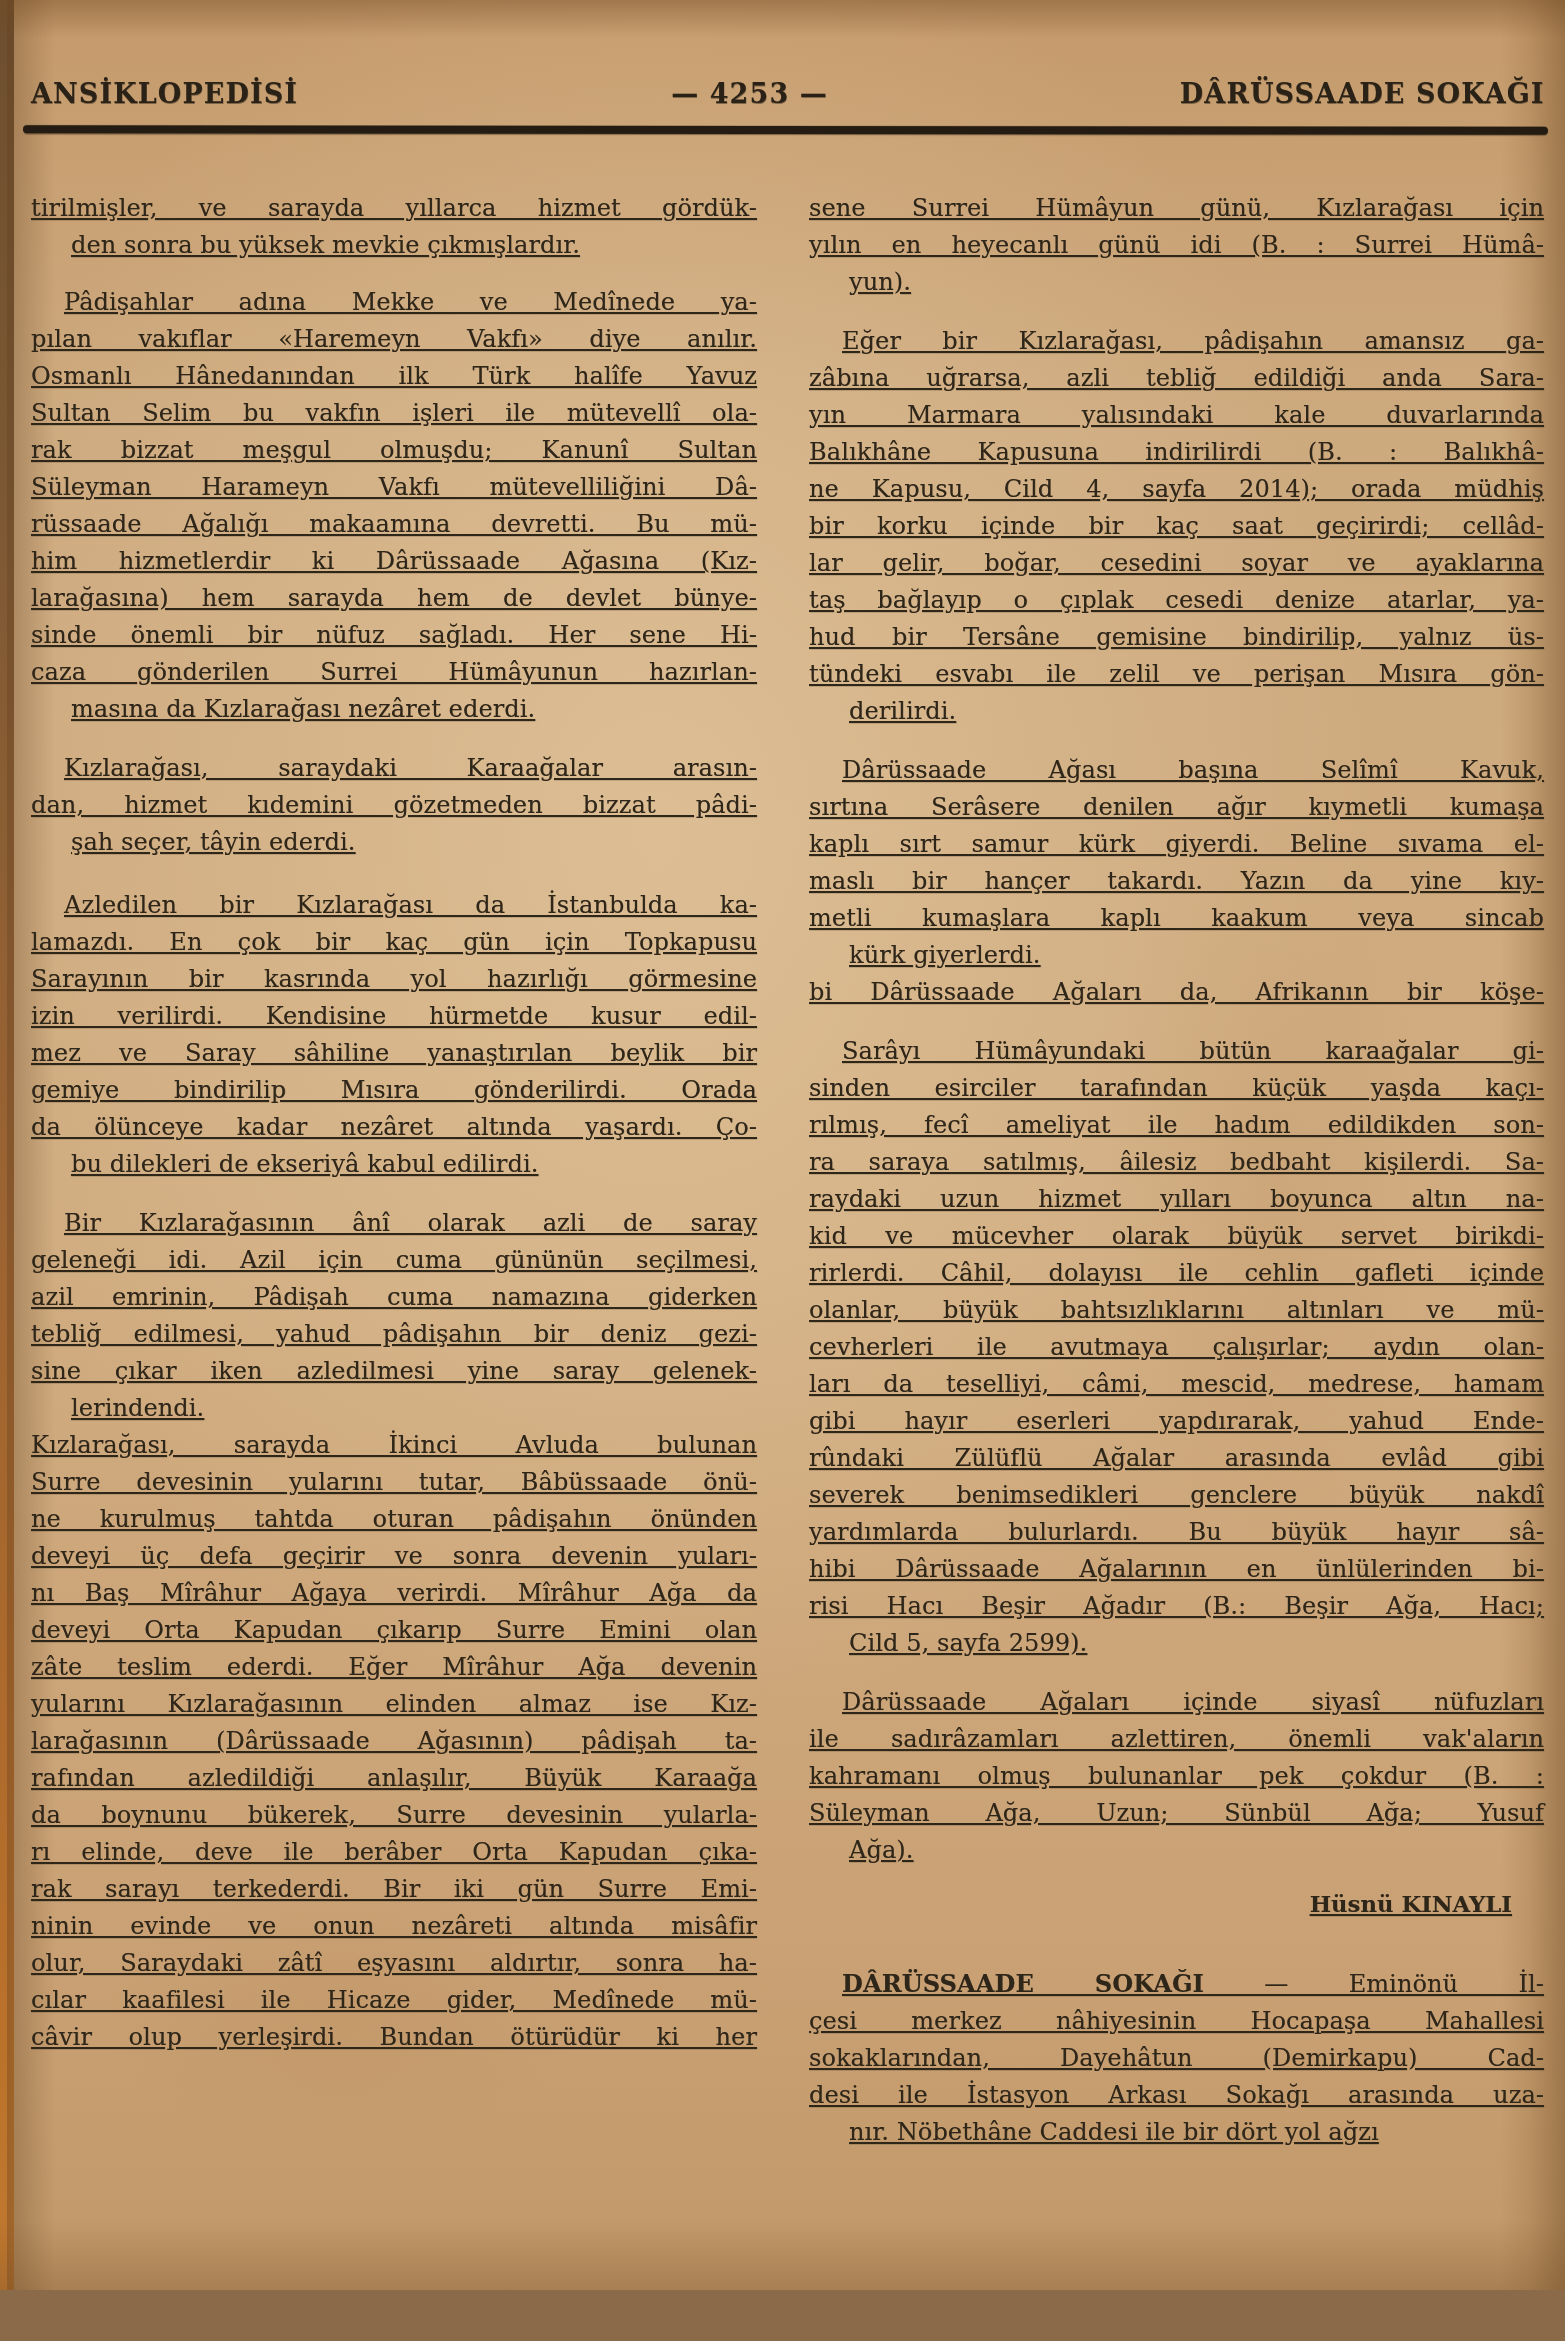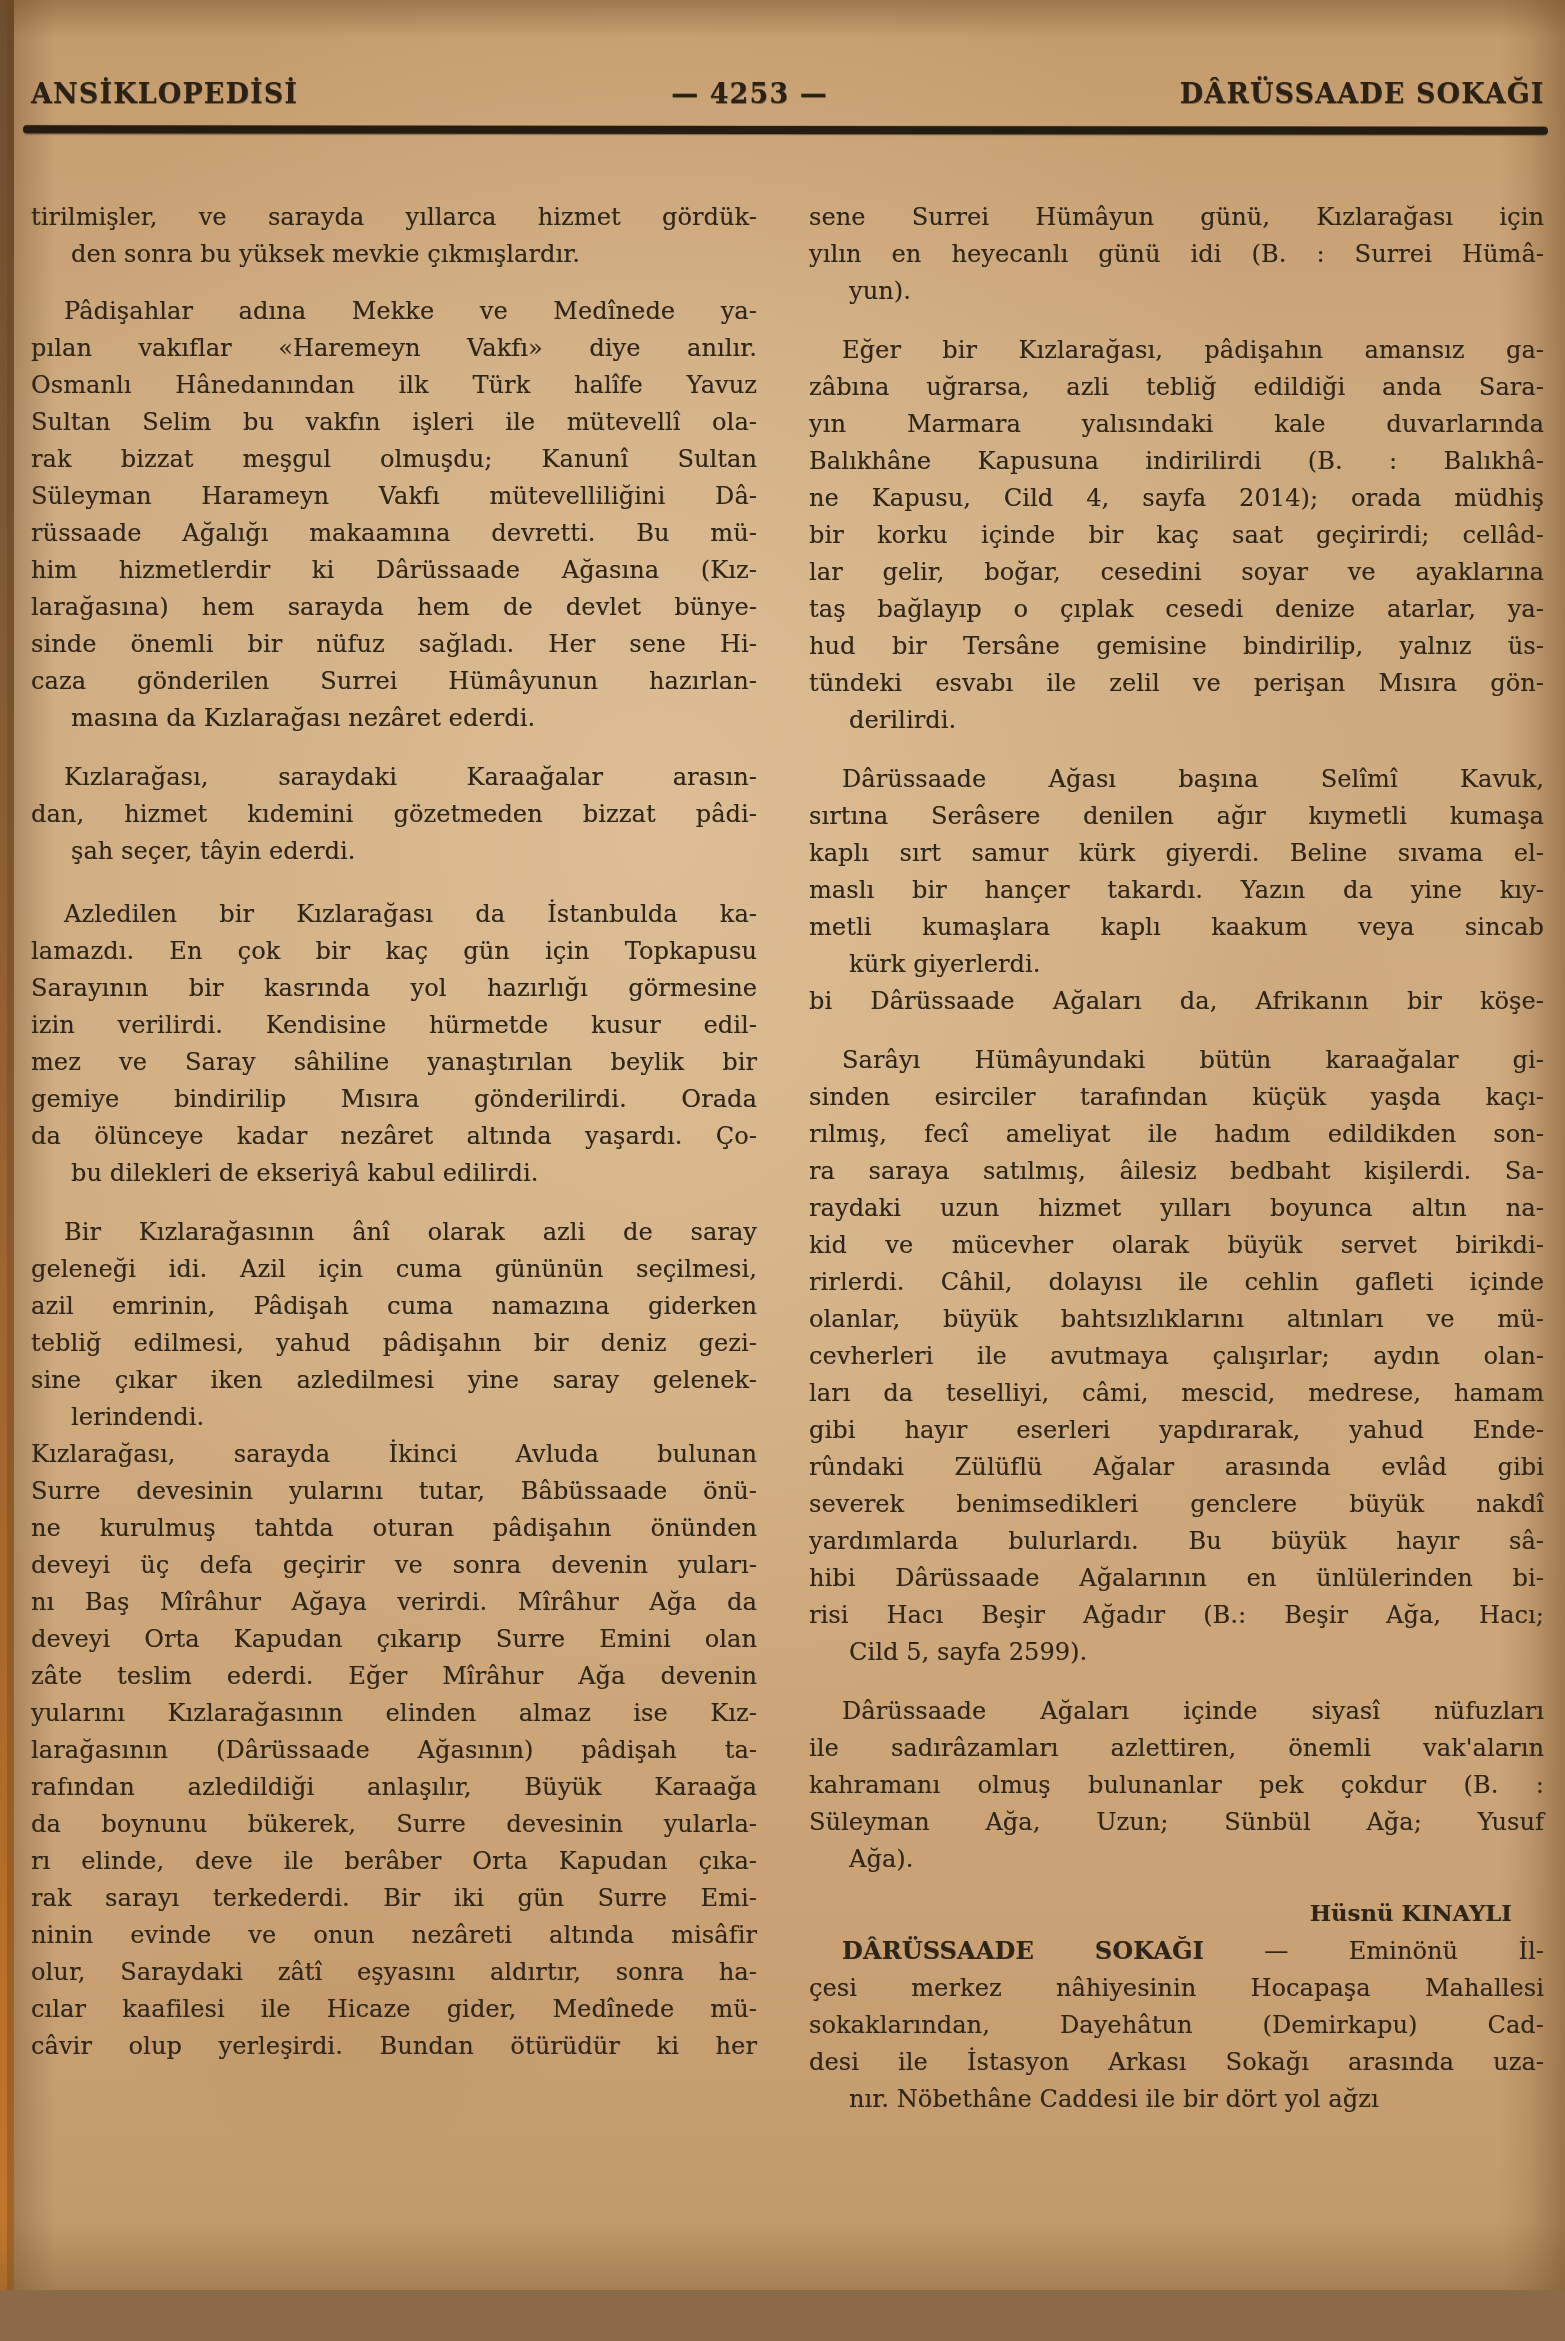--- a/index.html
+++ b/index.html
@@ -29,21 +29,21 @@
   .runhead { position:absolute; top:78px; font-weight:bold; font-size:27px;
     letter-spacing:1.1px; color:#2b2217; white-space:nowrap;
     text-shadow:0.4px 0.5px 0.5px rgba(40,30,18,0.45); }
   .rh-left  { left:31px; }
   .rh-center{ left:0; width:100%; text-align:center; transform:translateX(-33px); }
   .rh-right { right:20.4px; }
   .rule { position:absolute; top:126px; left:23px; width:1525px; height:8px;
     background:#241c12; border-radius:4.3px; transform:rotate(0.05deg);
     box-shadow:0 1.6px 1.1px -0.5px rgba(60,45,28,0.55), 0 -0.5px 0.5px rgba(60,45,28,0.3); }
 
-  .col { position:absolute; top:199px; color:#2f261a; }
+  .col { position:absolute; top:190px; color:#2f261a;text-decoration:underline; }
   .col-left  { left:31px;  width:726px; }
   .col-right { left:809px; width:735px; }
   .line { font-size:24px; line-height:37px; letter-spacing:0.1px;
     text-align:justify; text-align-last:justify;
     text-shadow:0.3px 0.4px 0.4px rgba(44,34,20,0.42); }
   .line.end { text-align-last:left;margin-left:40px; }
   .line.ind { text-indent:33px; }
   .line.sig { text-align-last:right; font-weight:bold; font-size:22.6px; padding-right:32px; }
   .line b { font-weight:bold; }
 </style>
@@ -152,20 +152,20 @@
       <div class="line">yardımlarda bulurlardı. Bu büyük hayır sâ-</div>
       <div class="line">hibi Dârüssaade Ağalarının en ünlülerinden bi-</div>
       <div class="line">risi Hacı Beşir Ağadır (B.: Beşir Ağa, Hacı;</div>
       <div class="line end">Cild 5, sayfa 2599).</div>
       <div class="line ind" style="margin-top: 22px;">Dârüssaade Ağaları içinde siyasî nüfuzları</div>
       <div class="line">ile sadırâzamları azlettiren, önemli vak'aların</div>
       <div class="line">kahramanı olmuş bulunanlar pek çokdur (B. :</div>
       <div class="line">Süleyman Ağa, Uzun; Sünbül Ağa; Yusuf</div>
       <div class="line end">Ağa).</div>
       <div class="line sig" style="margin-top: 16.7px;">Hüsnü KINAYLI</div>
-      <div class="line ind" style=""><b>DÂRÜSSAADE SOKAĞI</b> — Eminönü İl-</div>
+      <div class="line ind" style="margin-top: 42px;"><b>DÂRÜSSAADE SOKAĞI</b> — Eminönü İl-</div>
       <div class="line">çesi merkez nâhiyesinin Hocapaşa Mahallesi</div>
       <div class="line">sokaklarından, Dayehâtun (Demirkapu) Cad-</div>
       <div class="line">desi ile İstasyon Arkası Sokağı arasında uza-</div>
       <div class="line end">nır. Nöbethâne Caddesi ile bir dört yol ağzı</div>
     </div>
 </div>
 
 
 </body></html>

